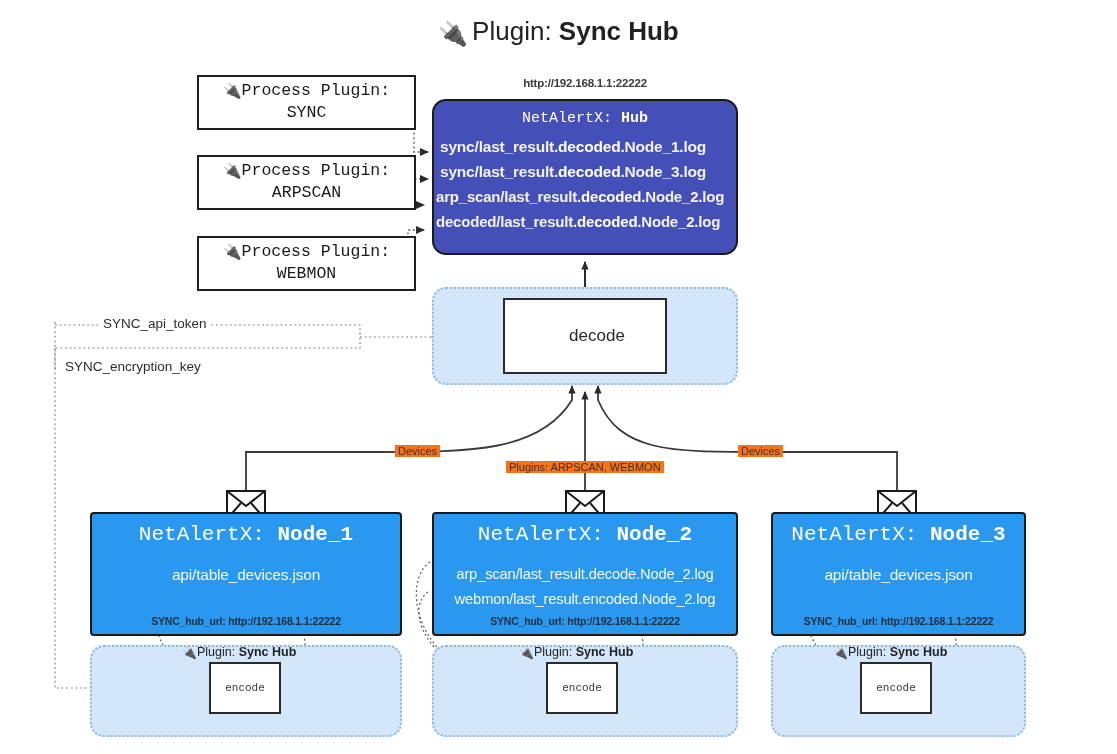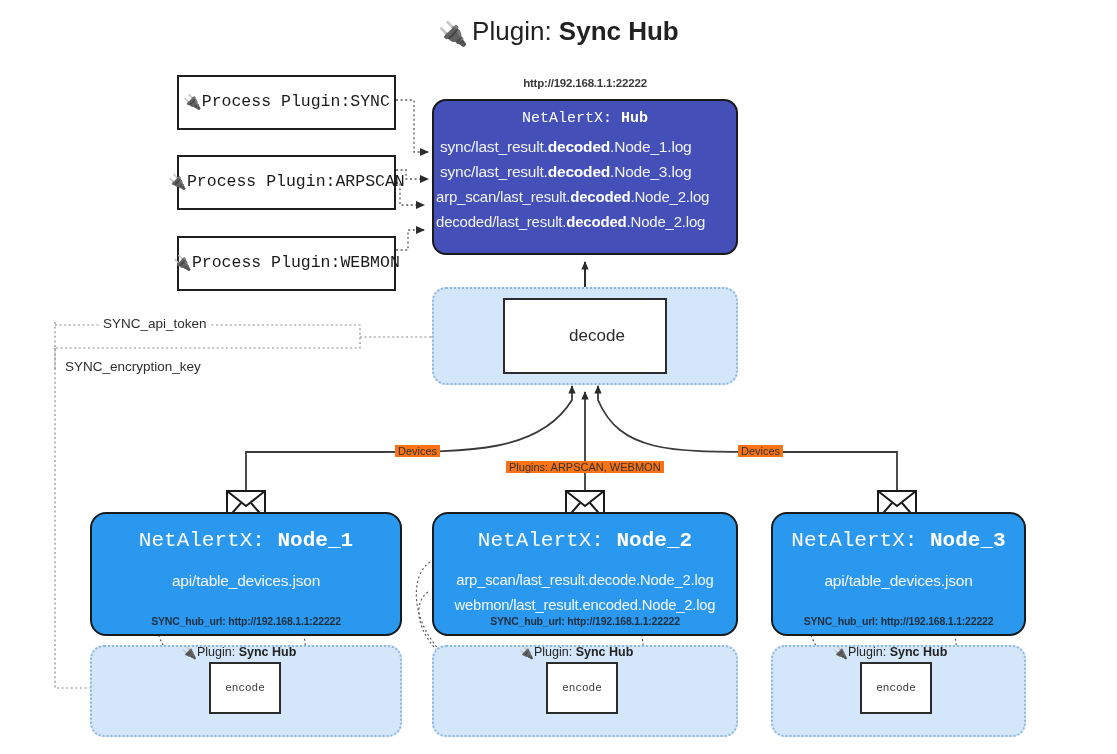--- a/index.html
+++ b/index.html
@@ -49,24 +49,25 @@
     position: absolute;
     box-sizing: border-box;
     width: 219px;
     height: 55px;
     background: #ffffff;
     border: 2px solid #1f1f1f;
     font-family: "Liberation Mono", monospace;
     font-size: 16.5px;
     color: #1a1a1a;
     display: flex;
-    flex-direction: row;
+    flex-direction: column;
     align-items: center;
     justify-content: center;
     line-height: 1.25;
+    margin-left: 20px;
   }
   .proc-box .ln1 { white-space: nowrap; }
   .proc-box .ln2 { white-space: nowrap; }
   .proc-box .plug { font-size: 15px; vertical-align: -1px; }
 
   
   .hub-url {
     position: absolute;
     left: 432px;
     top: 77px;
@@ -92,20 +93,21 @@
   .hub-title {
     text-align: center;
     font-family: "Liberation Mono", monospace;
     font-size: 15px;
     color: #ffffff;
     white-space: nowrap;
   }
   .hub-title .strong { font-weight: bold; }
   .hub-rows {
     margin-top: 7px;
+    font-weight: bold;
   }
   .hub-row {
     height: 25px;
     line-height: 25px;
     color: #f2f2f2;
     font-size: 15.5px;
     white-space: nowrap;
     padding-left: 6px;
     letter-spacing: -0.2px;
   }
@@ -151,23 +153,23 @@
     white-space: nowrap;
     padding: 0 3px;
   }
 
   
   .node-box {
     position: absolute;
     box-sizing: border-box;
     background: #2b98f0;
     border: 2px solid #1a1a1a;
-    border-radius: 16px;
+    border-radius: 4px;
     height: 124px;
-    padding-top: 15px;
+    padding-top: 9px;
   }
   .node-title {
     text-align: center;
     font-family: "Liberation Mono", monospace;
     font-size: 21px;
     color: #ffffff;
     white-space: nowrap;
   }
   .node-title .strong { font-weight: bold; }
   .node-lines {

